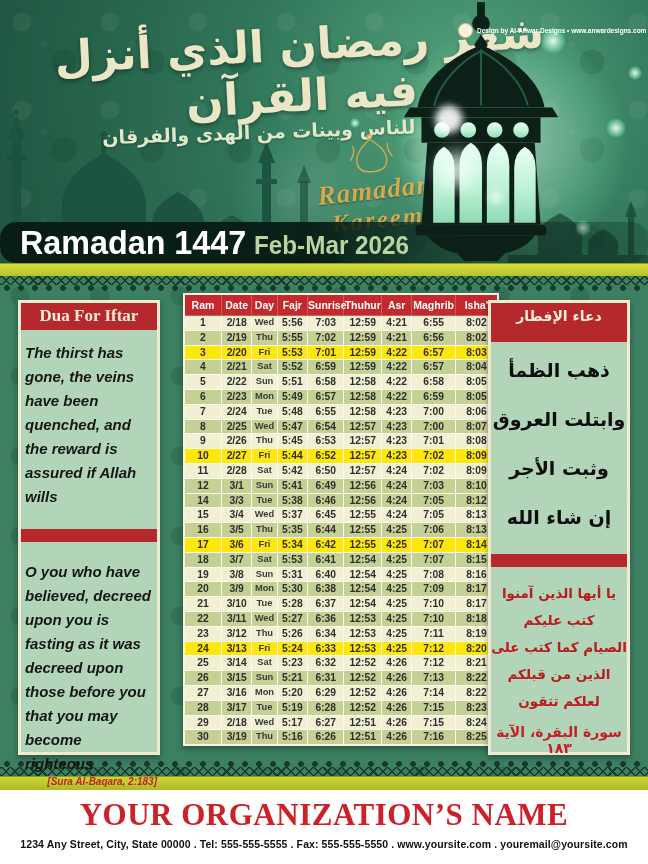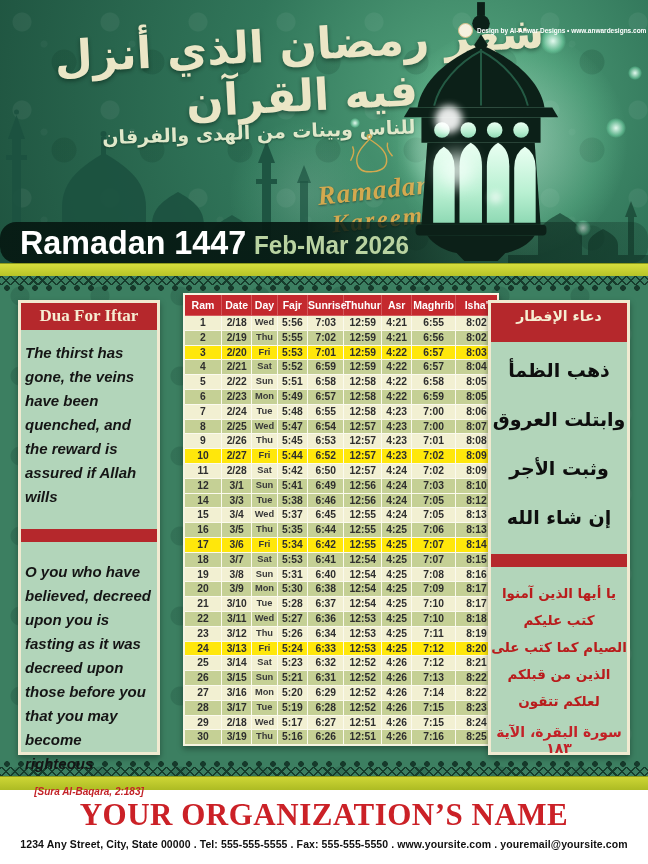--- a/index.html
+++ b/index.html
@@ -75,21 +75,21 @@
   .panel{position:absolute;top:24px;width:142px;height:455px;background:#b2d5ba;
        border:3px solid #f1ead1;box-sizing:border-box;box-shadow:0 3px 6px rgba(0,10,6,.35);z-index:4;}
   .panel-left{left:18px;}
   .panel-right{left:488px;}
   .panel-head{background:#b5282c;color:#f6eed2;text-align:center;
        font-family:"Liberation Serif",serif;font-weight:bold;font-size:17px;padding:3px 16px 4px;}
   .panel-head.arabic{font-family:"DejaVu Sans",sans-serif;font-size:14px;padding:5px 0 18px;}
   .dua-en{font-style:italic;font-weight:bold;font-size:15px;line-height:1.6;text-align:left;
        color:#151515;margin:11px 4px 0;}
   .divider{height:13px;background:#b5282c;margin-top:20px;}
-  .cite-en{margin-top:10px;text-align:center;color:#c32127;font-size:10px;font-weight:bold;font-style:italic;}
+  .cite-en{text-align:right;color:#c32127;font-size:10px;font-weight:bold;font-style:italic;}
   .ar-lines{margin-top:4px;}
   .ar-line{font-family:"DejaVu Sans",sans-serif;font-size:19px;font-weight:bold;text-align:center;
        line-height:49px;color:#0e0e0e;direction:rtl;}
   .verse-lines{margin-top:13px;}
   .verse-line{font-family:"DejaVu Sans",sans-serif;font-size:13.5px;font-weight:bold;text-align:center;
        line-height:27px;color:#b91c1c;direction:rtl;}
   .cite-ar{margin-top:9px;text-align:center;color:#c32127;font-size:14px;font-weight:bold;
        font-family:"DejaVu Sans",sans-serif;direction:rtl;}
 
   

